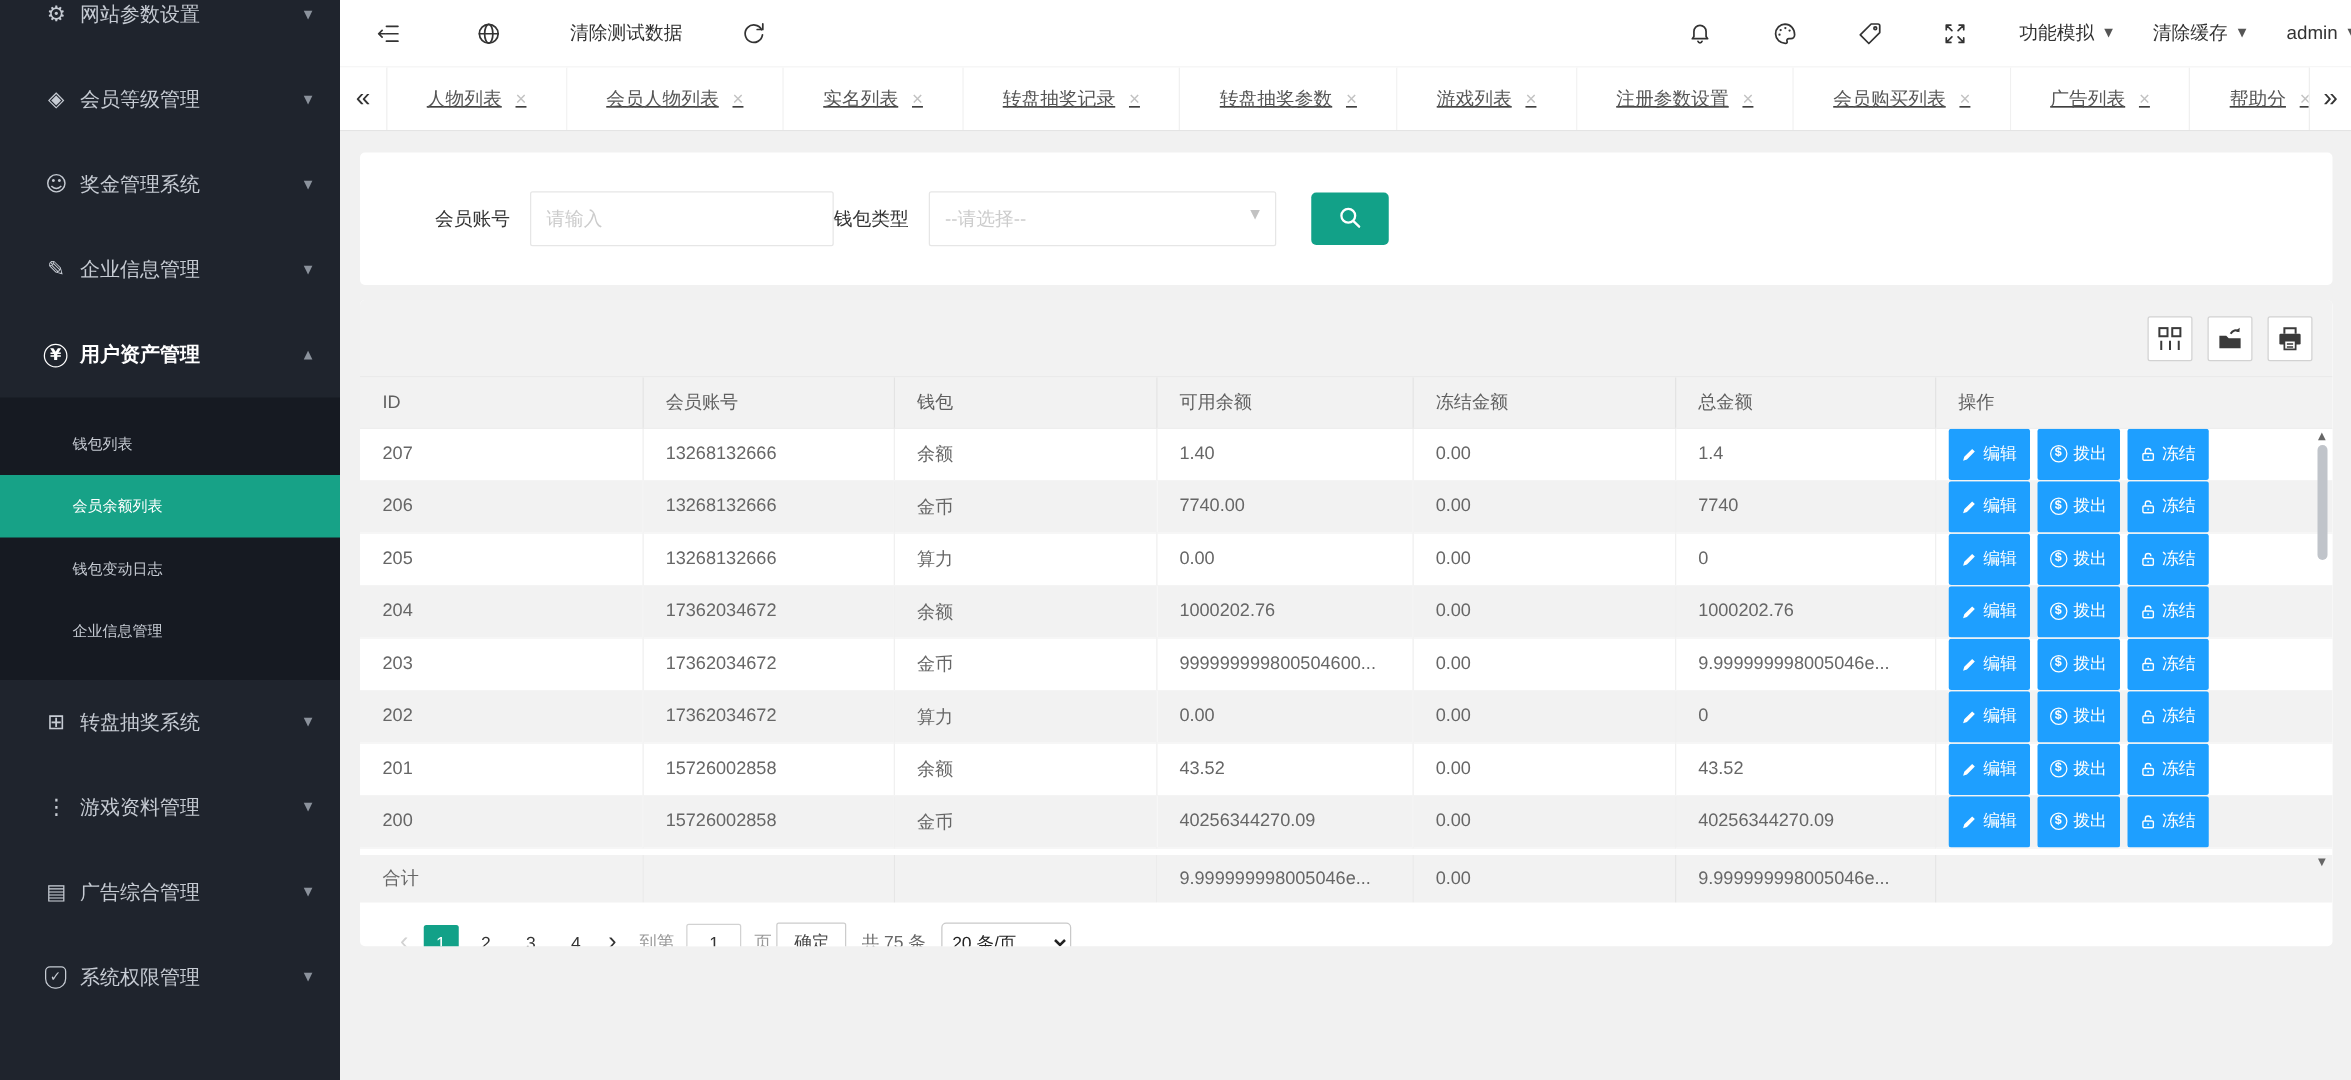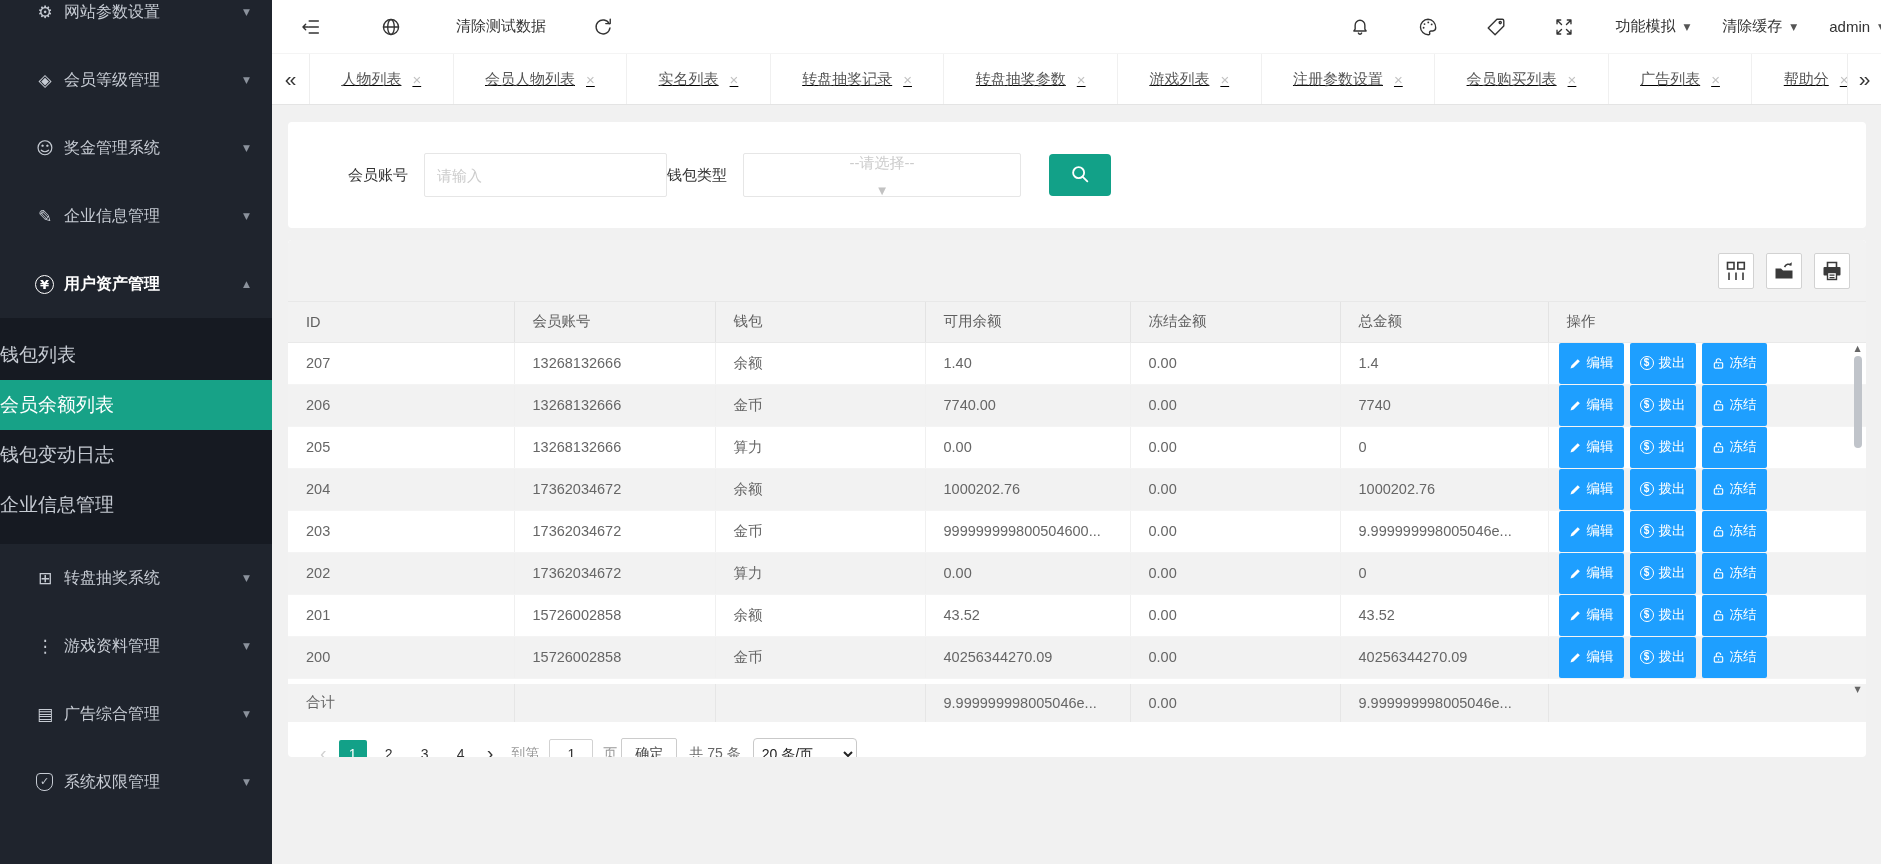--- a/index.html
+++ b/index.html
@@ -13,21 +13,21 @@
   #sidemenu { position:relative; z-index:1; margin-top:-22px; }
   .menu-item { height:68px; display:flex; align-items:center; padding:0 22px 0 34px; font-size:16px; cursor:pointer; }
   .mi-icon { width:22px; min-width:22px; font-size:17px; margin-right:8px; text-align:center; color:#c6cbd3; font-family:"DejaVu Sans",sans-serif; }
   .mi-icon.frame-circle { width:19px; min-width:19px; height:19px; line-height:17px; border:1px solid #c6cbd3; border-radius:50%; font-size:13px; margin-left:1px; margin-right:10px; }
   .mi-icon.frame-shield { width:17px; min-width:17px; height:18px; line-height:15px; border:1px solid #c6cbd3; border-radius:4px 4px 8px 8px; font-size:11px; margin-left:2px; margin-right:11px; }
   .mi-label { flex:1; }
   .menu-item.expanded { color:#fff; font-weight:bold; }
   .menu-item.expanded .mi-icon { color:#fff; border-color:#fff; }
   .mi-caret { font-size:9px; color:#8b929c; font-family:"DejaVu Sans",sans-serif; }
   .submenu { background:#161a22; padding:12px 0 14px; }
-  .sub-item { height:50px; line-height:50px; font-size:19px; color:#c6cbd3; cursor:pointer; }
+  .sub-item { height:50px; line-height:50px; padding-left:58px; font-size:12px; color:#c6cbd3; cursor:pointer; }
   .sub-item.active { background:#17a287; color:#fff; }
 
   
   .main { flex:1; min-width:0; display:flex; flex-direction:column; }
 
   .topbar { height:53px; flex:0 0 53px; background:#fff; display:flex; align-items:center; padding:0 4px 0 28px; }
   .tb-icon { width:22px; height:22px; display:block; cursor:pointer; }
   .tb-icon svg { width:22px; height:22px; display:block; stroke:#333; fill:none; stroke-width:1.5; stroke-linecap:round; stroke-linejoin:round; }
   .tb-text { margin-left:54px; font-size:15px; color:#333; cursor:pointer; }
   .tb-globe { margin-left:58px; }
@@ -48,21 +48,21 @@
 
   
   .content { flex:1; background:#f1f1f1; padding:17px 15px 0 16px; overflow:hidden; }
   .card { background:#fff; border-radius:4px; }
 
   .form-card { height:106px; display:flex; align-items:center; padding-left:60px; margin-bottom:12px; }
   .f-label { font-size:15px; color:#333; margin-right:16px; white-space:nowrap; }
   .f-label.second { }
   .f-input { width:243px; height:44px; border:1px solid #e6e6e6; border-radius:2px; padding:0 12px; font-size:15px; color:#ec4899; outline:none; }
   .f-input::placeholder { color:#ccc; }
-  .f-select { width:278px; height:44px; border:1px solid #e6e6e6; border-radius:2px; display:flex; align-items:center; justify-content:space-between; padding:0 12px; color:#ccc; font-size:15px; cursor:pointer; background:#fff;flex-direction:column; }
+  .f-select { width:278px; height:44px; border:1px solid #e6e6e6; border-radius:2px; display:flex; justify-content:space-between; padding:12px 12px; color:#ccc; font-size:15px; cursor:pointer; background:#fff; }
   .f-select .caret { font-size:10px; color:#c2c2c2; font-family:"DejaVu Sans",sans-serif; }
   .search-btn { width:62px; height:42px; margin-left:28px; background:#12a188; border:none; border-radius:4px; display:flex; align-items:center; justify-content:center; cursor:pointer; }
   .search-btn svg { width:22px; height:22px; stroke:#fff; fill:none; stroke-width:2; stroke-linecap:round; }
 
   .table-card { height:517px; position:relative; overflow:hidden; }
   .tool-strip { height:62px; background:#f2f2f2; border-bottom:1px solid #e8e8e8; display:flex; align-items:center; justify-content:flex-end; gap:12px; padding-right:16px; }
   .tool-btn { width:36px; height:36px; background:#fff; border:1px solid #d2d2d2; border-radius:2px; display:flex; align-items:center; justify-content:center; cursor:pointer; }
   .tool-btn svg { width:24px; height:24px; display:block; }
 
   table.grid { width:100%; border-collapse:collapse; table-layout:fixed; }

